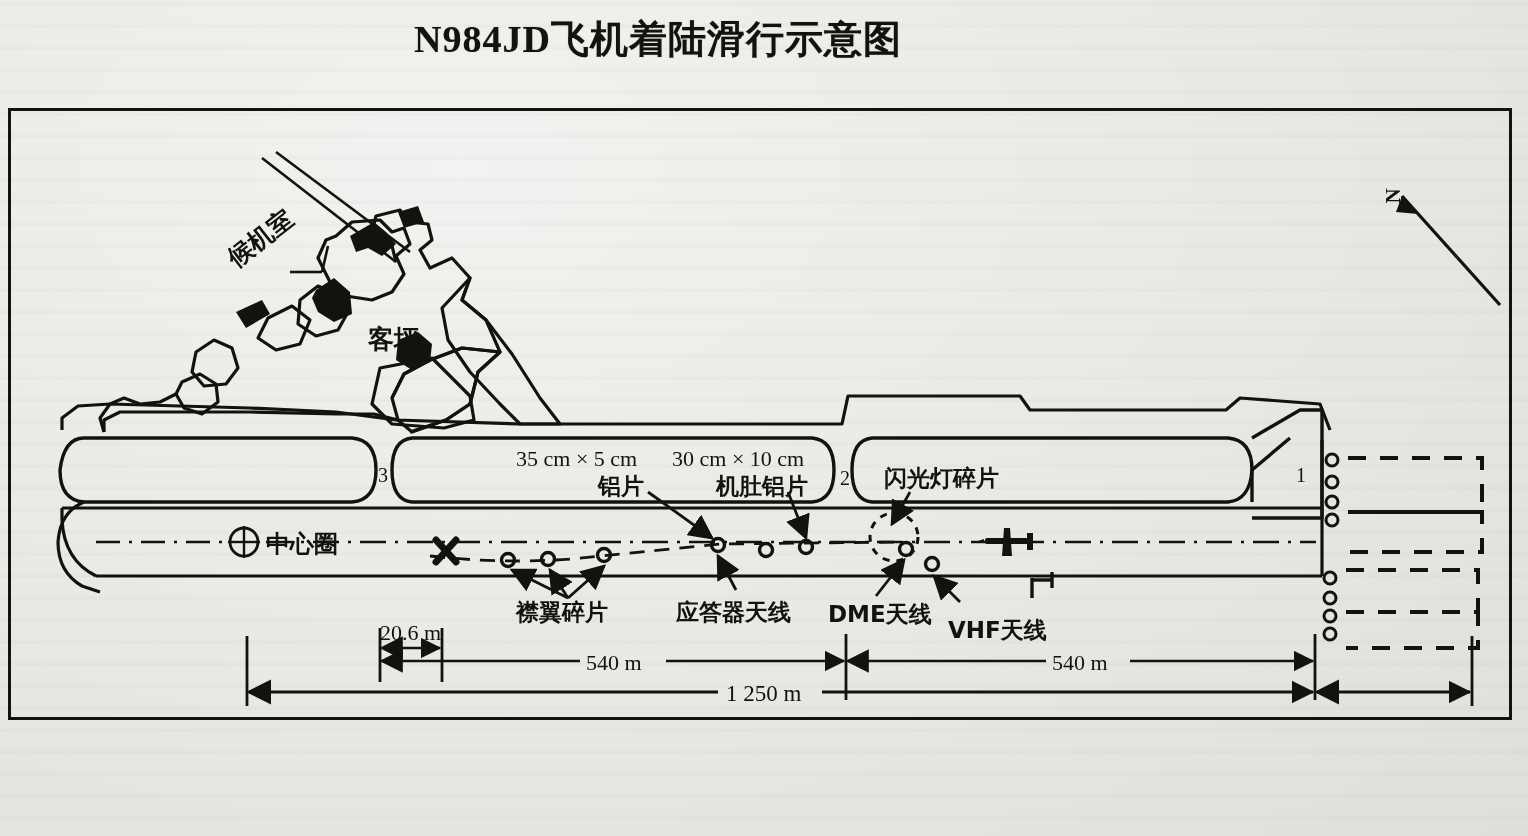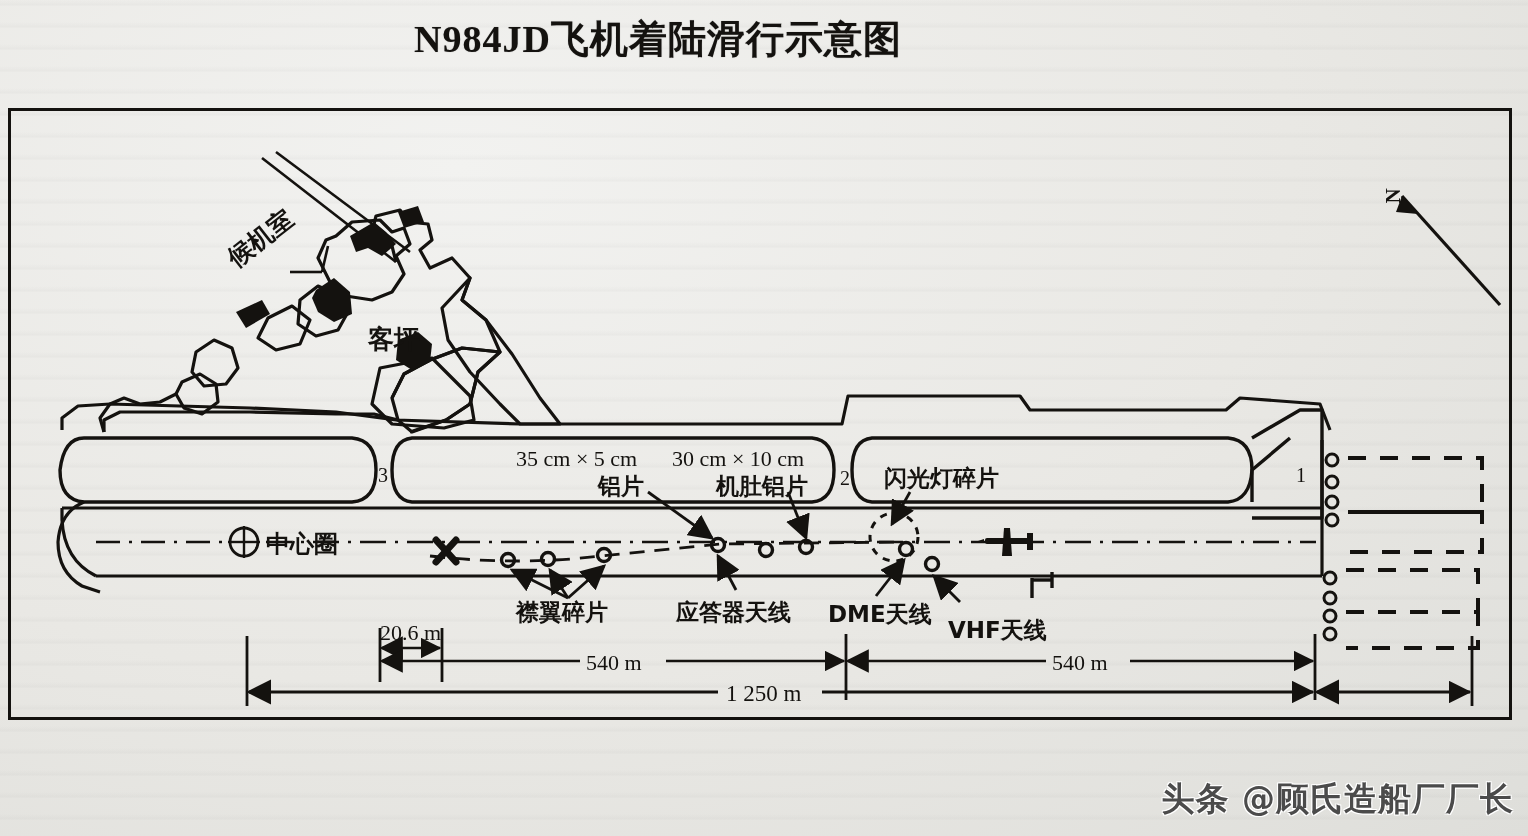--- a/index.html
+++ b/index.html
@@ -281,14 +281,13 @@
       <line x1="822" y1="692" x2="1313" y2="692" stroke-width="2.8" marker-end="url(#arrowS)"></line>
       <line x1="1317" y1="692" x2="1470" y2="692" stroke-width="2.8" marker-start="url(#arrowBack)" marker-end="url(#arrowS)"></line>
     </g>
 
     <text class="lbl" x="380" y="640" font-size="22">20.6 m</text>
     <text class="lbl" x="586" y="670" font-size="22">540 m</text>
     <text class="lbl" x="1052" y="670" font-size="22">540 m</text>
     <text class="lbl" x="726" y="701" font-size="23">1 250 m</text>
   </svg>
 
-  <div id="watermark">头条 @顾氏造船厂厂长</div>
 </div>
 
 </body></html>

